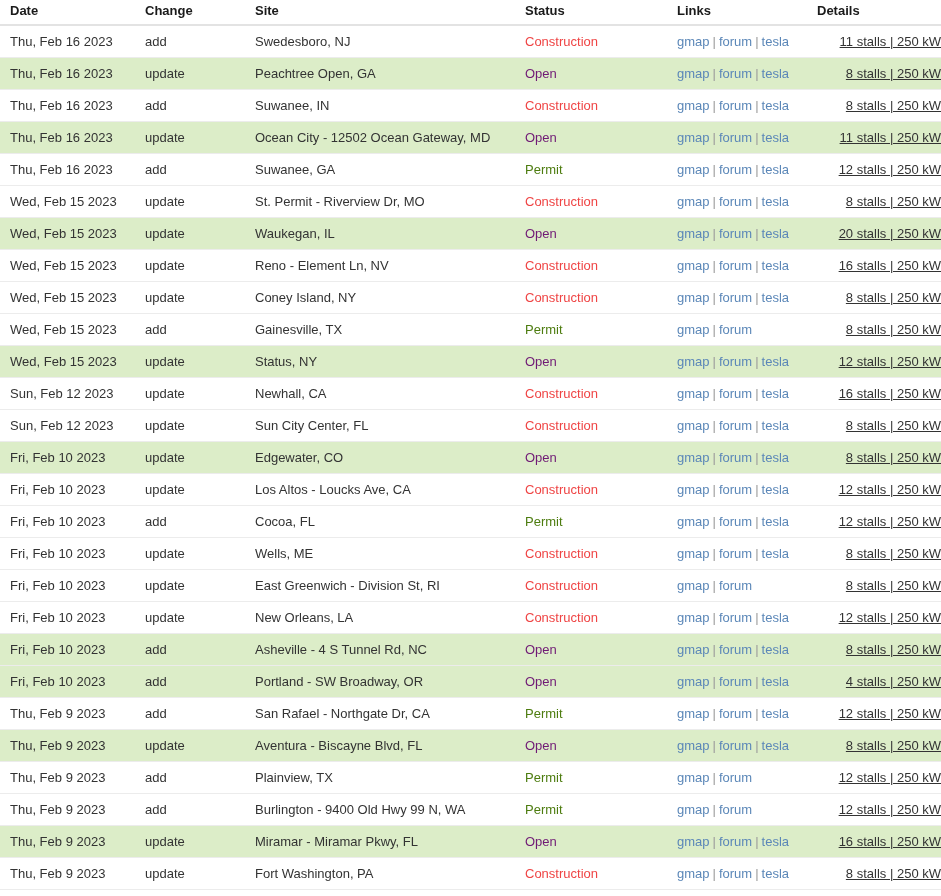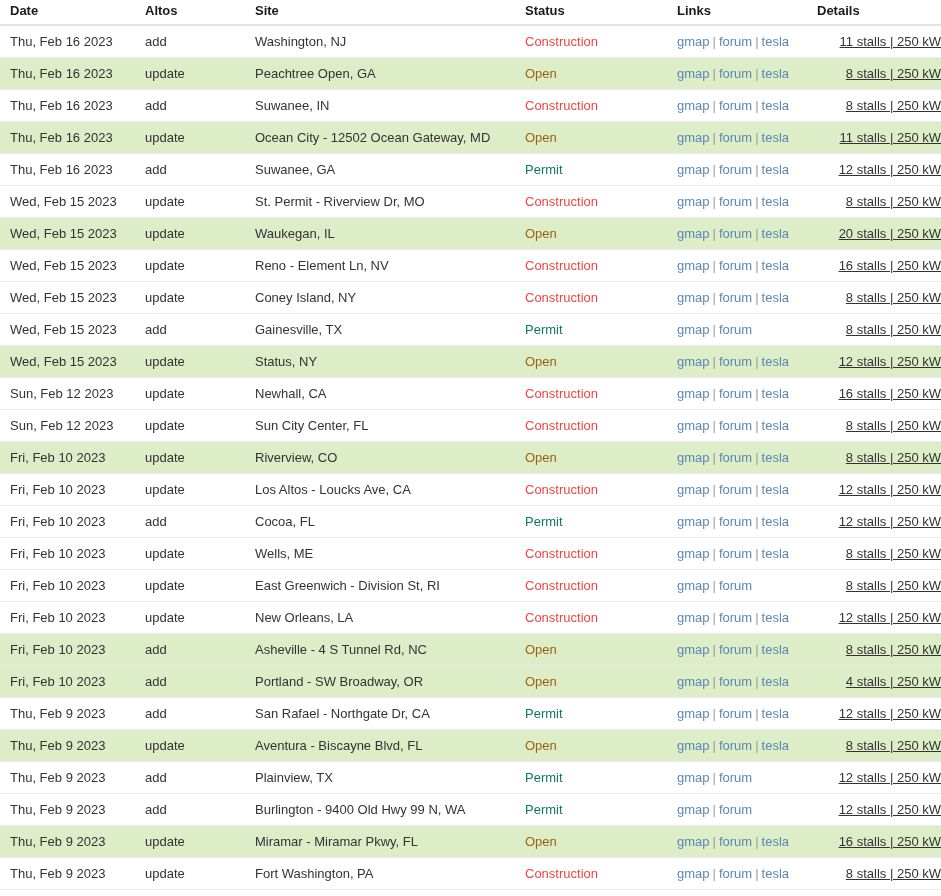--- a/index.html
+++ b/index.html
@@ -69,53 +69,53 @@
   td.col-links  { padding-left: 0; }
 
   td.col-details {
     text-align: right;
     padding-right: 10px;
     text-decoration: underline;
   }
 
   
   .status-construction { color: #ef4444; }
-  .status-open         { color: #a16207; }
-  .status-permit       { color: #0f766e; }
+  .status-open         { color: #701a75; }
+  .status-permit       { color: #4d7c0f; }
 
   
   .lnk {
     color: #5b87b8;
     text-decoration: none;
     cursor: pointer;
   }
   .sep {
     color: #9a9a9a;
     padding: 0 3px;
   }
 </style>
 </head>
 <body>
 
 <table id="changelog-table">
   <thead>
     <tr>
       <th class="col-date">Date</th>
-      <th class="col-change">Altos</th>
+      <th class="col-change">Change</th>
       <th class="col-site">Site</th>
       <th class="col-status">Status</th>
       <th class="col-links">Links</th>
       <th class="col-details">Details</th>
     </tr>
   </thead>
   <tbody id="table-body">
       <tr class="row-plain">
         <td class="col-date">Thu, Feb 16 2023</td>
         <td class="col-change">add</td>
-        <td class="col-site">Washington, NJ</td>
+        <td class="col-site">Swedesboro, NJ</td>
         <td class="col-status"><span class="status-construction">Construction</span></td>
         <td class="col-links"><span class="lnk">gmap</span><span class="sep">|</span><span class="lnk">forum</span><span class="sep">|</span><span class="lnk">tesla</span></td>
         <td class="col-details">11 stalls | 250 kW</td>
       </tr>
       <tr class="row-green">
         <td class="col-date">Thu, Feb 16 2023</td>
         <td class="col-change">update</td>
         <td class="col-site">Peachtree Open, GA</td>
         <td class="col-status"><span class="status-open">Open</span></td>
         <td class="col-links"><span class="lnk">gmap</span><span class="sep">|</span><span class="lnk">forum</span><span class="sep">|</span><span class="lnk">tesla</span></td>
@@ -205,21 +205,21 @@
         <td class="col-date">Sun, Feb 12 2023</td>
         <td class="col-change">update</td>
         <td class="col-site">Sun City Center, FL</td>
         <td class="col-status"><span class="status-construction">Construction</span></td>
         <td class="col-links"><span class="lnk">gmap</span><span class="sep">|</span><span class="lnk">forum</span><span class="sep">|</span><span class="lnk">tesla</span></td>
         <td class="col-details">8 stalls | 250 kW</td>
       </tr>
       <tr class="row-green">
         <td class="col-date">Fri, Feb 10 2023</td>
         <td class="col-change">update</td>
-        <td class="col-site">Riverview, CO</td>
+        <td class="col-site">Edgewater, CO</td>
         <td class="col-status"><span class="status-open">Open</span></td>
         <td class="col-links"><span class="lnk">gmap</span><span class="sep">|</span><span class="lnk">forum</span><span class="sep">|</span><span class="lnk">tesla</span></td>
         <td class="col-details">8 stalls | 250 kW</td>
       </tr>
       <tr class="row-plain">
         <td class="col-date">Fri, Feb 10 2023</td>
         <td class="col-change">update</td>
         <td class="col-site">Los Altos - Loucks Ave, CA</td>
         <td class="col-status"><span class="status-construction">Construction</span></td>
         <td class="col-links"><span class="lnk">gmap</span><span class="sep">|</span><span class="lnk">forum</span><span class="sep">|</span><span class="lnk">tesla</span></td>

